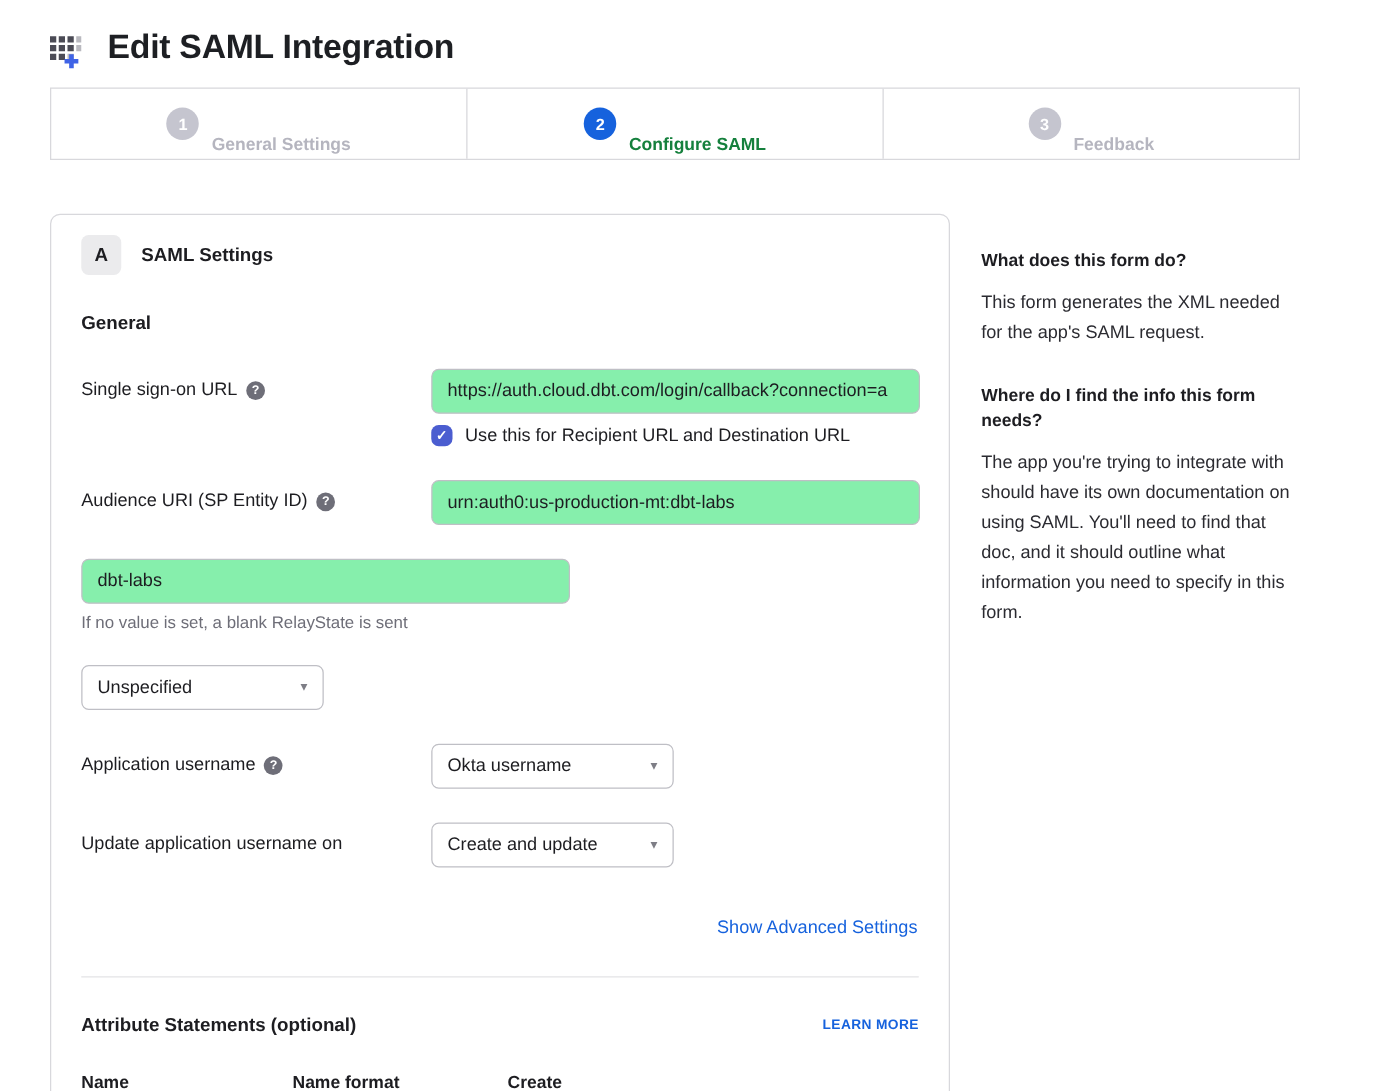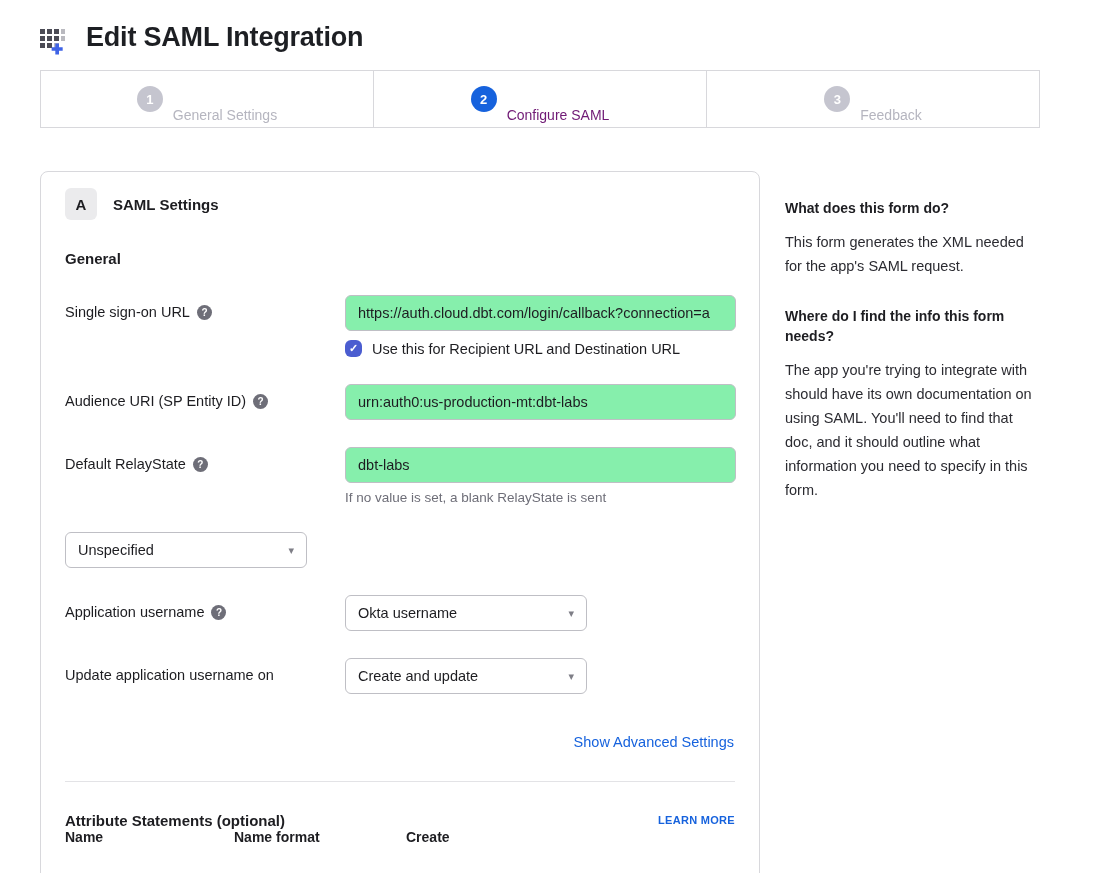--- a/index.html
+++ b/index.html
@@ -18,22 +18,22 @@
   .page-header { display: flex; align-items: flex-start; gap: 18px; margin-bottom: 16px; }
   .app-icon { width: 28px; height: 32px; display: inline-block; position: relative; top: 4px; }
   .page-title { margin: 0; font-size: 27px; font-weight: 700; letter-spacing: -0.2px; color: #1d1f23; }
 
   
   .stepper { display: flex; border: 1px solid #d8d8dc; background: #fff; height: 58px; width: 1000px; box-sizing: border-box; }
   .step { flex: 1; display: flex; align-items: center; justify-content: center; gap: 10px; border-left: 1px solid #d8d8dc; cursor: default; }
   .step:first-child { border-left: none; }
   .step-circle { width: 26px; height: 26px; border-radius: 50%; display: flex; align-items: center; justify-content: center; font-size: 13px; font-weight: 700; color: #fff; background: #c5c5cf; flex: none; }
   .step.active .step-circle { background: #1662dd; }
-  .step-label { font-size: 14px; font-weight: 400; color: #b5b5bf; margin-top: 32px; }
-  .step.active .step-label { color: #701a75; }
+  .step-label { font-size: 14px; font-weight: 700; color: #b5b5bf; margin-top: 32px; }
+  .step.active .step-label { color: #15803d; }
 
   
   .main { display: flex; margin-top: 43px; align-items: flex-start; }
   .card { width: 720px; box-sizing: border-box; border: 1px solid #d8d8dc; border-radius: 8px; padding: 16px 24px 40px 24px; height: 1200px; background: #fff; }
   .sidebar { width: 257px; margin-left: 25px; padding-top: 27px; }
 
   
   .section-head { display: flex; align-items: center; gap: 16px; margin-bottom: 30px; }
   .section-badge { width: 32px; height: 32px; border-radius: 6px; background: #ebebed; display: flex; align-items: center; justify-content: center; font-size: 15px; font-weight: 600; color: #1d1d21; }
   .section-title { font-size: 15px; font-weight: 700; }
@@ -47,33 +47,33 @@
   .control-cell { flex: 1; }
 
   .text-input { width: 391px; height: 36px; box-sizing: border-box; border: 1px solid #bfbfc5; border-radius: 6px; padding: 0 12px; font-size: 14.5px; color: #1d1d21; font-family: "Liberation Sans", sans-serif; background: #86efac; outline: none; white-space: nowrap; overflow: hidden; text-overflow: clip; }
 
   .checkbox-row { display: flex; align-items: center; gap: 10px; margin-top: 9px; cursor: pointer; }
   .checkbox { width: 17px; height: 17px; border-radius: 6px; background: #4b5dd0; display: flex; align-items: center; justify-content: center; color: #fff; font-size: 11px; font-weight: 700; flex: none; }
   .checkbox-label { font-size: 14.5px; color: #1d1d21; }
 
   .field-hint { margin-top: 7px; font-size: 13.5px; color: #6e6e78; }
 
-  .select { width: 242px; height: 36px; box-sizing: border-box; border: 1px solid #bfbfc5; border-radius: 6px; padding: 0 12px; display: flex; align-items: center; justify-content: space-between; font-size: 14.5px; color: #1d1d21; background: #fff; cursor: pointer; }
+  .select { width: 194px; height: 36px; box-sizing: border-box; border: 1px solid #bfbfc5; border-radius: 6px; padding: 0 12px; display: flex; align-items: center; justify-content: space-between; font-size: 14.5px; color: #1d1d21; background: #fff; cursor: pointer; }
   .chevron { color: #7e7e86; font-size: 11px; line-height: 1; }
 
   .advanced-row { text-align: right; margin-top: 39px; padding-right: 1px; }
   .link { color: #1662dd; font-size: 14.5px; text-decoration: none; cursor: pointer; }
 
   .divider { border: none; border-top: 1px solid #e3e3e6; margin: 30px 0 0 0; }
 
   .attr-head { display: flex; align-items: flex-start; justify-content: space-between; margin-top: 30px; text-align: right; }
   .attr-title { margin: 0; font-size: 15px; font-weight: 700; }
   .learn-more { font-size: 11px; font-weight: 700; letter-spacing: 0.3px; color: #1662dd; text-decoration: none; cursor: pointer; margin-top: 2px; }
 
-  .attr-cols { display: grid; grid-template-columns: 169px 172px 1fr; font-size: 14px; font-weight: 700; color: #1d1d21; }
+  .attr-cols { display: grid; grid-template-columns: 169px 172px 1fr; margin-top: 28px; font-size: 14px; font-weight: 700; color: #1d1d21; }
 
   
   .sidebar h4 { margin: 0 0 12px 0; font-size: 14px; font-weight: 700; color: #1d1d21; line-height: 20px; }
   .sidebar p { margin: 0 0 28px 0; font-size: 14.5px; line-height: 24px; color: #2b2b31; }
 </style>
 </head>
 <body>
 
 <div class="page">
 
@@ -143,23 +143,20 @@
       <div class="form-row">
         <div class="label-cell">
           <span>Audience URI (SP Entity ID)</span><span class="help-icon">?</span>
         </div>
         <div class="control-cell">
           <input type="text" class="text-input" value="urn:auth0:us-production-mt:dbt-labs" style="">
         </div>
       </div>
 
       <div class="form-row">
-        <div class="label-cell">
-          <span>Default RelayState</span><span class="help-icon">?</span>
-        </div>
         <div class="control-cell">
           <input type="text" class="text-input" value="dbt-labs" style="">
           <div class="field-hint">If no value is set, a blank RelayState is sent</div>
         </div>
       </div>
 
       <div class="form-row">
         <div class="control-cell">
           <div class="select">
             <span>Unspecified</span>

